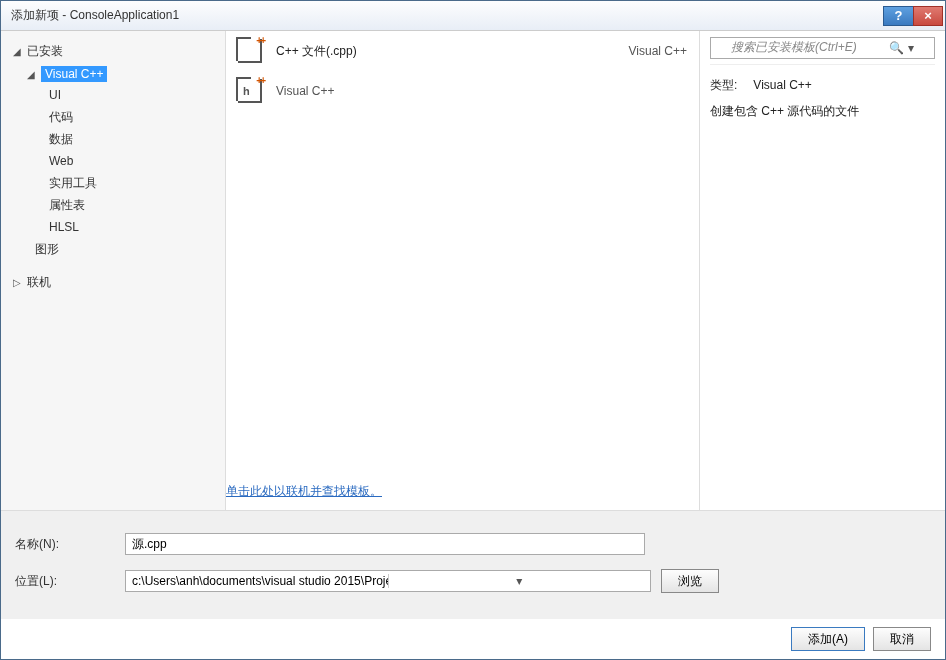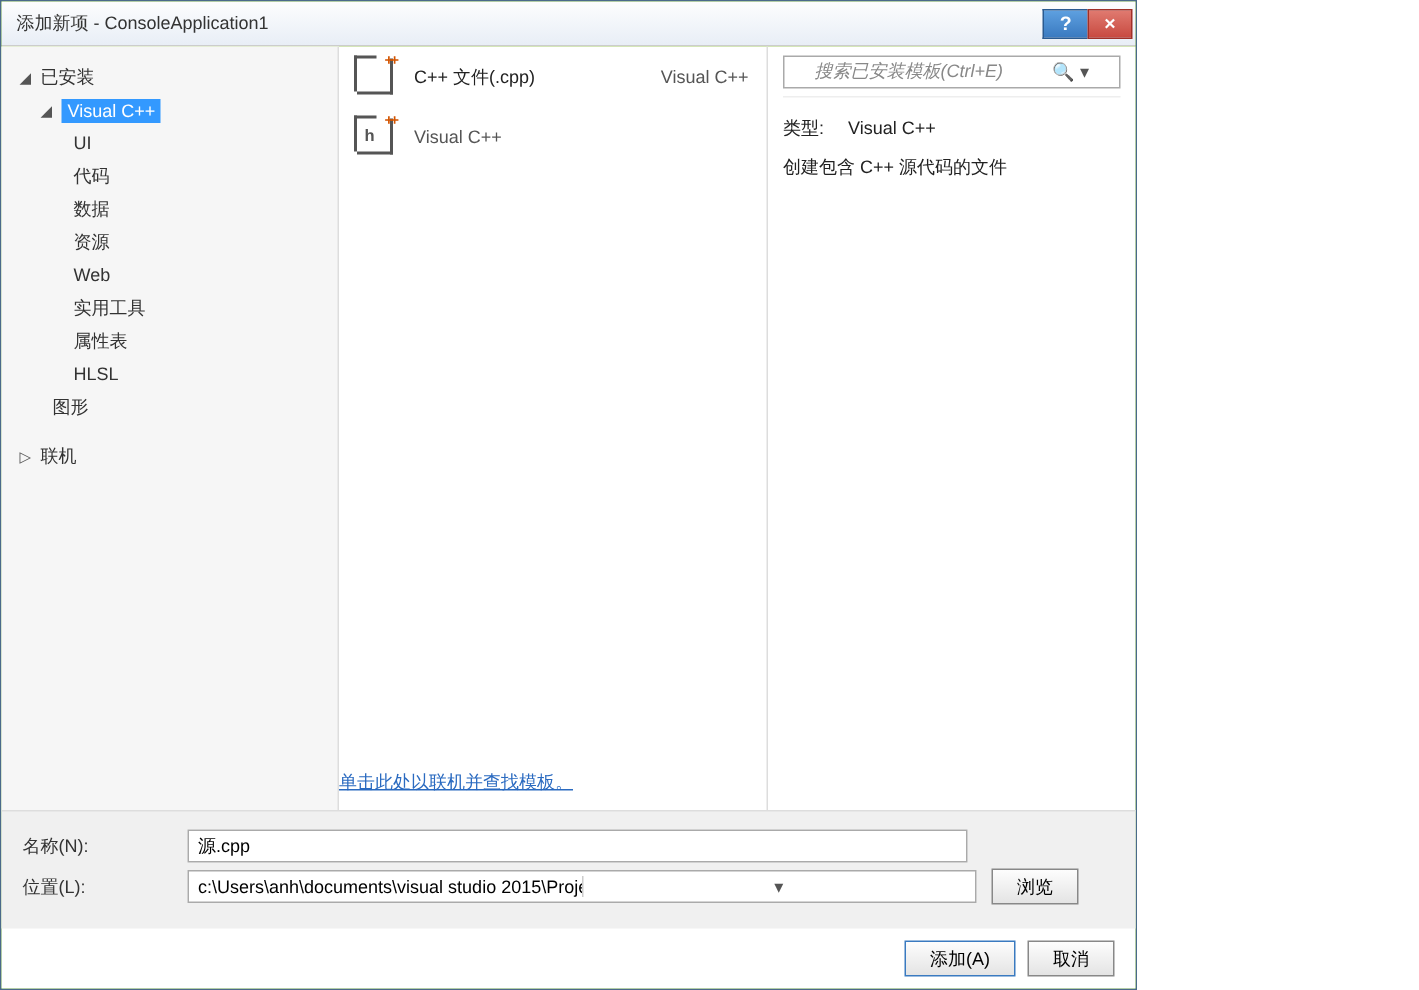--- a/index.html
+++ b/index.html
@@ -1,18 +1,18 @@
 <!DOCTYPE html>
 <html><head>
 <meta charset="utf-8">
 <style>
 * { box-sizing: border-box; margin: 0; padding: 0; font-family: "Microsoft YaHei", "Segoe UI", sans-serif; font-size: 12px; }
 body { background: #fff; width: 946px; height: 660px; overflow: hidden; }
 
-.window { width: 758px; height: 660px; border: 1px solid #4a6a8a; display: flex; flex-direction: column; background: #84cc16; }
+.window { width: 946px; height: 660px; border: 1px solid #4a6a8a; display: flex; flex-direction: column; background: #000000; }
 
 .titlebar { height: 30px; background: linear-gradient(#fdfdfe, #e8eef6); display: flex; align-items: center; padding: 0 2px 0 10px; border-bottom: 1px solid #ccc; }
 .titlebar .title { flex: 1; color: #333; }
 .titlebar .btns { display: flex; height: 20px; }
 .titlebar .btn { width: 30px; height: 20px; display: flex; align-items: center; justify-content: center; color: #fff; font-weight: bold; font-size: 13px; }
 .help-btn { background: linear-gradient(#5ea0e0, #3a7ac0); border: 1px solid #2a5a90; border-right: none; border-top-left-radius: 0; }
 .close-btn { background: linear-gradient(#e07a70, #c84a40); border: 1px solid #a03028; width: 48px; border-top-right-radius: 0; }
 
 .content { flex: 1; display: flex; flex-direction: column; background: #fff; }
 
@@ -53,21 +53,21 @@
 .online-link a { color: #2a6ac0; text-decoration: underline; cursor: pointer; }
 
 .right-pane { width: 245px; padding: 0 10px; }
 .right-toolbar { height: 34px; display: flex; align-items: center; border-bottom: 1px solid #eee; }
 .search-box { flex:1; height: 22px; border: 1px solid #aaa; display: flex; align-items: center; padding: 0 20px; background: #fff; color: #888; font-style: italic; gap: 4px;}
 .search-box .mag { color: #555; font-style: normal; margin-left: auto;}
 .info { padding: 10px 0; color: #222; line-height: 20px; }
 .info .label { display:inline-block; width: 40px; }
 
 .bottom-pane { border-top: 1px solid #ddd; padding: 8px 14px 12px 14px; background: #f0f0f0;}
-.form-row { display: flex; align-items: center; margin: 4px 0; gap: 10px; }
+.form-row { display: flex; align-items: center; margin: 14px 0; gap: 10px; }
 .form-row label { width: 100px; color: #333; }
 .form-row input.text { flex: 0 0 520px; height: 22px; border: 1px solid #aaa; padding: 0 6px; background: #fff; }
 .form-row .combo { flex: 0 0 526px; height: 22px; border: 1px solid #aaa; background: #fff; display: flex; align-items: center; }
 .form-row .combo span { flex:1; padding: 0 6px; white-space: nowrap; overflow: hidden; }
 .form-row .combo .drop { width: 16px; text-align: center; color: #555; border-left: 1px solid #ccc; }
 .browse-btn, .footer-btn { height: 24px; padding: 0 16px; border: 1px solid #888; background: linear-gradient(#fdfdfd,#e4e4e4); cursor: default; }
 .footer { display: flex; justify-content: flex-end; gap: 8px; padding: 8px 14px; }
 .footer-btn.primary { border: 1px solid #3a7ac0; }
 </style>
 </head>
@@ -92,21 +92,20 @@
           <span>已安装</span>
         </div>
         <div class="tree-item level1 selected" style="padding-left:26px">
           <span class="tree-arrow">◢</span>
           <span class="lbl">Visual C++</span>
         </div>
         <div id="tree-children">
             <div class="tree-item level2">UI</div>
             <div class="tree-item level2">代码</div>
             <div class="tree-item level2">数据</div>
-            <div class="tree-item level2">资源</div>
             <div class="tree-item level2">Web</div>
             <div class="tree-item level2">实用工具</div>
             <div class="tree-item level2">属性表</div>
             <div class="tree-item level2">HLSL</div>
           </div>
         <div class="tree-item level1b">图形</div>
         <div style="height:10px"></div>
         <div class="tree-root" style="padding-left:12px">
           <span class="tree-arrow">▷</span>
           <span>联机</span>

